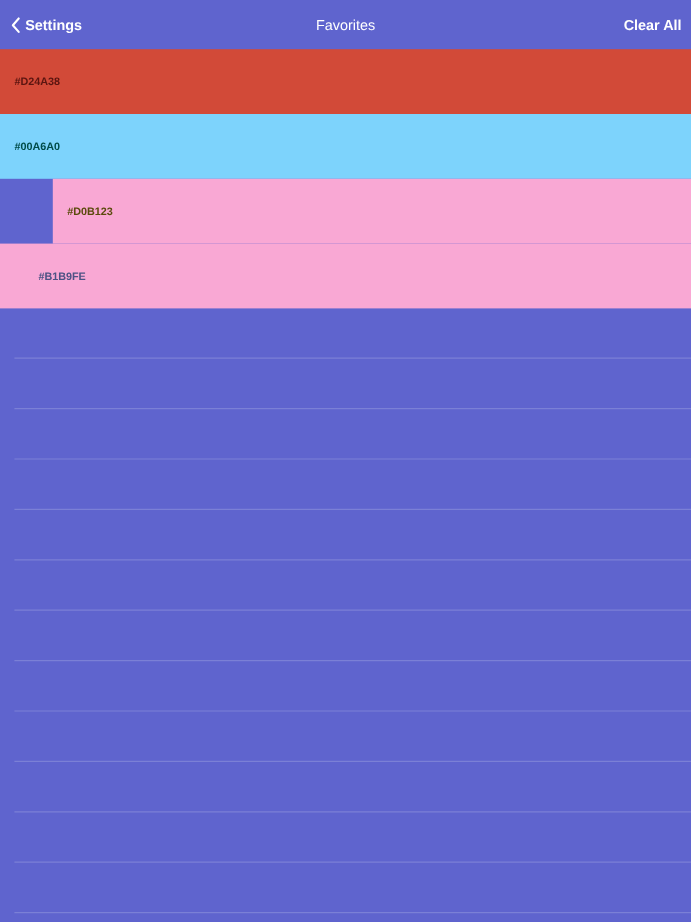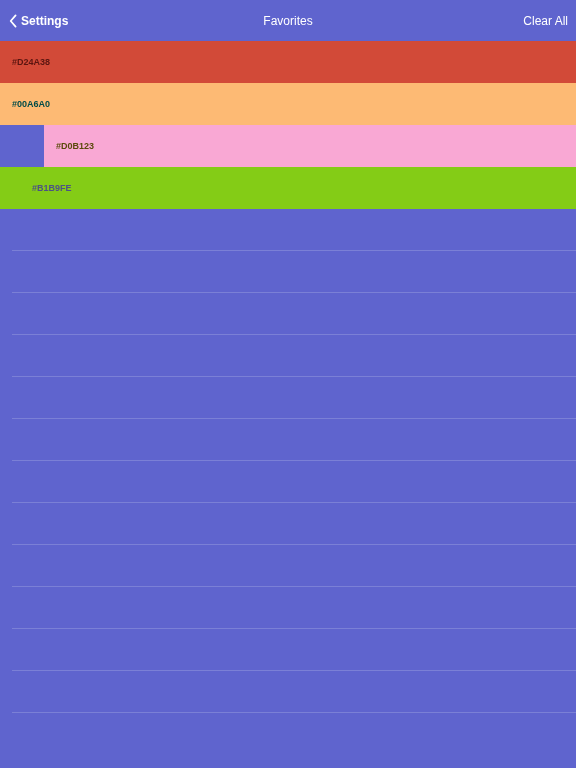--- a/index.html
+++ b/index.html
@@ -39,28 +39,28 @@
       display: block;
     }
     .nav-title {
       position: absolute;
       left: 50%;
       transform: translateX(-50%);
       font-weight: 400;
     }
     .nav-right {
       cursor: pointer;
-      font-weight: 400;
+      font-weight: 700;
     }
     .list {
       width: 100%;
     }
     .color-row {
       width: 100%;
-      height: 42px;
+      height: 54px;
       display: flex;
       align-items: center;
       padding-left: 12px;
       font-size: 9px;
       font-weight: 700;
       cursor: pointer;
     }
     .empty-row {
       width: 100%;
       height: 42px;
@@ -84,27 +84,27 @@
     <span>Settings</span>
   </div>
   <div class="nav-title">Favorites</div>
   <div class="nav-right">Clear All</div>
 </div>
 
 <div class="list">
     <div class="color-row" style="background-color: rgb(210, 74, 56); color: rgb(91, 21, 16);">
       <span>#D24A38</span>
     </div>
-    <div class="color-row" style="background-color: #fdba74; color: rgb(0, 75, 72);">
+    <div class="color-row" style="background-color: #7dd3fc; color: rgb(0, 75, 72);">
       <span>#00A6A0</span>
     </div>
     <div class="color-row" style="background-color: #f9a8d4; color: rgb(91, 74, 12); margin-left: 44px;">
       <span>#D0B123</span>
     </div>
-    <div class="color-row" style="background-color: #84cc16; color: rgb(77, 82, 132); padding-left: 32px;">
+    <div class="color-row" style="background-color: #f9a8d4; color: rgb(77, 82, 132); padding-left: 32px;">
       <span>#B1B9FE</span>
     </div>
     <div class="empty-row"></div>
     <div class="empty-row"></div>
     <div class="empty-row"></div>
     <div class="empty-row"></div>
     <div class="empty-row"></div>
     <div class="empty-row"></div>
     <div class="empty-row"></div>
     <div class="empty-row"></div>

